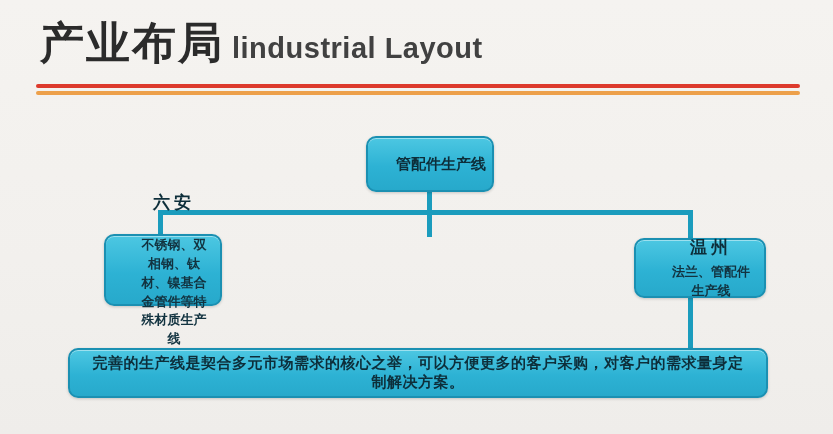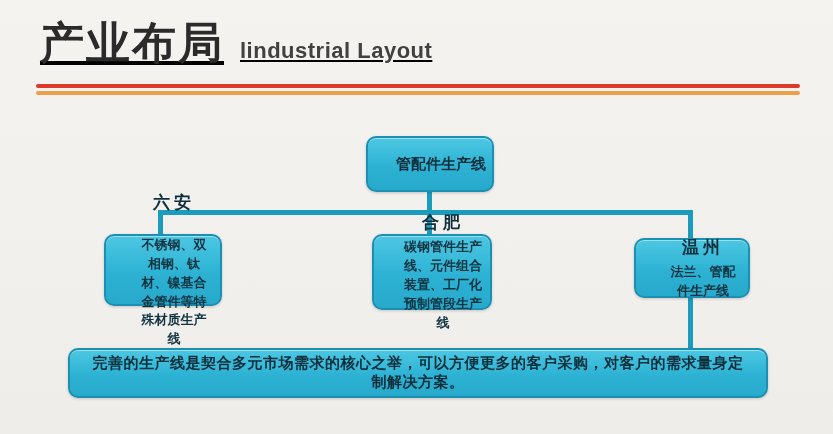--- a/index.html
+++ b/index.html
@@ -15,33 +15,32 @@
     overflow: hidden;
   }
 
   
   .header {
     position: absolute;
     left: 40px;
     top: 14px;
     display: flex;
     align-items: baseline;
-    gap: 16px;
-    text-decoration: underline;
+    gap: 8px;
   }
   .title-cn {
     margin: 0;
     font-size: 44px;
     font-weight: 900;
     color: #2b2b2b;
     letter-spacing: 2px;
   }
   .title-en {
     margin: 0;
-    font-size: 22px;
+    font-size: 29px;
     font-weight: 800;
     color: #414141;
     letter-spacing: 0.5px;
   }
 
   
   .rule {
     position: absolute;
     left: 36px;
     width: 764px;
@@ -79,21 +78,21 @@
   }
   .child-box .desc {
     font-size: 13px;
     font-weight: 700;
     line-height: 1.45;
     padding: 0 8px;
     color: #123340;
   }
   .box-luan   { left: 104px; top: 234px; width: 118px; height: 72px; gap: 18px; }
   .box-hefei  { left: 372px; top: 234px; width: 120px; height: 76px; }
-  .box-wenzhou{ left: 634px; top: 238px; width: 116px; height: 60px; }
+  .box-wenzhou{ left: 634px; top: 238px; width: 132px; height: 60px; }
 
   .footer-box {
     left: 68px; top: 348px;
     width: 700px; height: 50px;
     font-size: 15px;
     font-weight: 800;
     padding: 0 16px;
     letter-spacing: 0.5px;
   }
 
@@ -131,24 +130,20 @@
 
   <div class="box root-box">
     <span>管配件生产线</span>
   </div>
 
   <div class="box child-box box-luan">
     <div class="city">六安</div>
     <div class="desc">不锈钢、双相钢、钛材、镍基合金管件等特殊材质生产线</div>
   </div>
 
-  <div class="box child-box box-hefei">
-    <div class="city">合肥</div>
-    <div class="desc">碳钢管件生产线、元件组合装置、工厂化预制管段生产线</div>
-  </div>
 
   <div class="box child-box box-wenzhou">
     <div class="city">温州</div>
     <div class="desc">法兰、管配件生产线</div>
   </div>
 
   <div class="box footer-box">
     <span>完善的生产线是契合多元市场需求的核心之举，可以方便更多的客户采购，对客户的需求量身定制解决方案。</span>
   </div>
 

